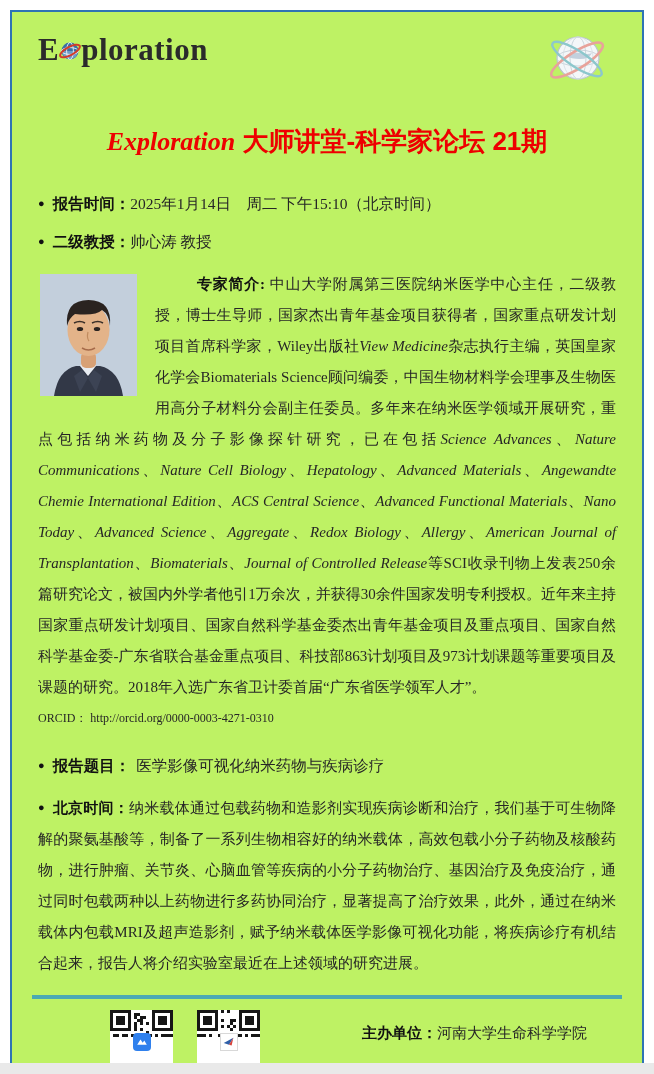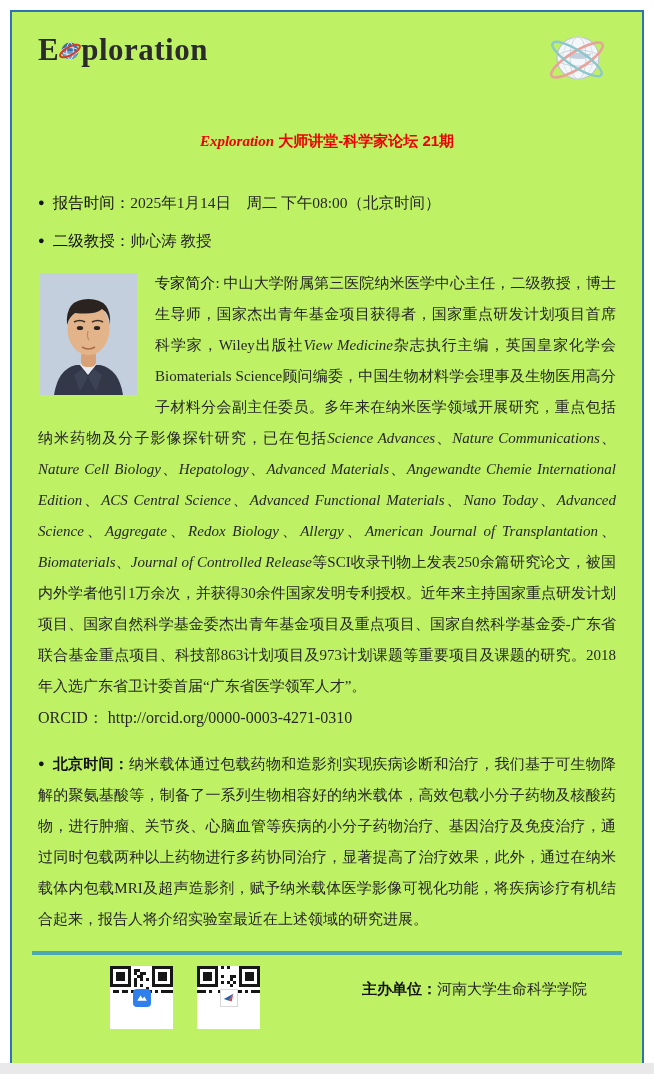--- a/index.html
+++ b/index.html
@@ -16,40 +16,40 @@
     box-sizing:border-box;border:2px solid var(--border-blue,#2e74b5);
     background:#bef264;padding:0 26px;
   }
   
   .hdr{display:flex;justify-content:space-between;align-items:flex-start;margin-top:16px;}
   .logo{font-weight:bold;font-size:31px;letter-spacing:0.5px;color:#2b2b2b;line-height:44px;white-space:nowrap;}
   .logo .lg-globe{display:inline-block;vertical-align:-3px;margin:0 -1px;}
   .journal-globe{margin-top:2px;margin-right:6px;}
   
   .title{
-    text-align:center;margin:30px 0 0 0;font-size:15px;font-weight:bold;
+    text-align:center;margin:30px 0 0 0;font-size:26px;font-weight:bold;
     color:var(--title-red,#ee0000);line-height:30px;
   }
   .title em{font-style:italic;font-family:"Liberation Serif",serif;}
   .title .zh{font-family:"Liberation Sans","DejaVu Sans",sans-serif;}
   
   .info{margin-top:36px;}
   .info-row{line-height:21px;margin-bottom:17px;font-size:15.5px;}
   .bullet{font-size:11px;vertical-align:2px;margin-right:8px;color:#111;}
-  .lbl{font-weight:normal;color:#111;}
+  .lbl{font-weight:bold;color:#111;}
   .val{color:#262626;}
   
   .bio{margin-top:16px;font-size:15px;line-height:31px;text-align:justify;}
   .bio .photo{
     float:left;width:97px;height:122px;margin:5px 18px 6px 2px;
     display:block;
   }
-  .bio b{font-weight:normal;color:#111;}
+  .bio b{font-weight:bold;color:#111;margin-left:42px;}
   .bio i{font-style:italic;}
-  .orcid{margin:0;font-size:16px;line-height:31px;}
+  .orcid{margin:0;font-size:12px;line-height:31px;}
   
   .topic{margin-top:20px;font-size:15.5px;line-height:22px;}
   .topic .val{margin-left:6px;}
   .abstract{margin-top:15px;font-size:15px;line-height:31px;text-align:justify;}
   .abstract .lbl{font-weight:bold;}
   
   .divider{height:4px;background:var(--divider-teal,#4aa9b3);margin:16px -6px 0 -6px;}
   
   .ftr{display:flex;align-items:flex-start;margin-top:11px;padding-left:72px;}
   .qr-block{text-align:center;margin-right:24px;}
@@ -92,21 +92,21 @@
         <ellipse cx="33" cy="30" rx="30" ry="8.5" fill="none" stroke="#e8a29a" stroke-width="2.6" transform="rotate(-32 33 30)"></ellipse>
         <ellipse cx="33" cy="29" rx="29" ry="8" fill="none" stroke="#8cc7cc" stroke-width="2.4" transform="rotate(33 33 29)"></ellipse>
       </svg>
     </div>
   </div>
 
   <h1 class="title"><em>Exploration</em><span class="zh"> 大师讲堂-科学家论坛 21期</span></h1>
 
   <div class="info">
     <div class="info-row">
-      <span class="bullet">●</span><span class="lbl">报告时间：</span><span class="val">2025年1月14日　周二 下午08:00（北京时间）</span>
+      <span class="bullet">●</span><span class="lbl">报告时间：</span><span class="val">2025年1月14日　周二 下午15:10（北京时间）</span>
     </div>
     <div class="info-row">
       <span class="bullet">●</span><span class="lbl">二级教授：</span><span class="val">帅心涛 教授</span>
     </div>
   </div>
 
   <div class="bio">
     <span class="photo">
       <svg width="97" height="122" viewBox="0 0 97 122">
         <rect width="97" height="122" fill="#c3cfdc"></rect>
@@ -124,20 +124,23 @@
         <path d="M52 49 q6 -3 11 0" stroke="#3a2f28" stroke-width="1.6" fill="none"></path>
         <path d="M47 56 q-2 8 1 11" stroke="#c99succ" stroke-width="0" fill="none"></path>
         <path d="M48 58 q-1.5 6 1 9" stroke="#c08b5f" stroke-width="1.2" fill="none"></path>
         <path d="M42 74 q6.5 4 13 0" stroke="#a66a4a" stroke-width="1.5" fill="none"></path>
       </svg>
     </span>
     <b>专家简介:</b><span><span> 中山大学附属第三医院纳米医学中心主任，二级教授，博士生导师，国家杰出青年基金项目获得者，国家重点研发计划项目首席科学家，Wiley出版社</span><i>View Medicine</i><span>杂志执行主编，英国皇家化学会Biomaterials Science顾问编委，中国生物材料学会理事及生物医用高分子材料分会副主任委员。多年来在纳米医学领域开展研究，重点包括纳米药物及分子影像探针研究，已在包括</span><i>Science Advances</i><span>、</span><i>Nature Communications</i><span>、</span><i>Nature Cell Biology</i><span>、</span><i>Hepatology</i><span>、</span><i>Advanced Materials</i><span>、</span><i>Angewandte Chemie International Edition</i><span>、</span><i>ACS Central Science</i><span>、</span><i>Advanced Functional Materials</i><span>、</span><i>Nano Today</i><span>、</span><i>Advanced Science</i><span>、</span><i>Aggregate</i><span>、</span><i>Redox Biology</i><span>、</span><i>Allergy</i><span>、</span><i>American Journal of Transplantation</i><span>、</span><i>Biomaterials</i><span>、</span><i>Journal of Controlled Release</i><span>等SCI收录刊物上发表250余篇研究论文，被国内外学者他引1万余次，并获得30余件国家发明专利授权。近年来主持国家重点研发计划项目、国家自然科学基金委杰出青年基金项目及重点项目、国家自然科学基金委-广东省联合基金重点项目、科技部863计划项目及973计划课题等重要项目及课题的研究。2018年入选广东省卫计委首届“广东省医学领军人才”。</span></span>
     <p class="orcid">ORCID：  http://orcid.org/0000-0003-4271-0310</p>
   </div>
 
+  <div class="topic">
+    <span class="bullet">●</span><span class="lbl">报告题目：</span><span class="val">医学影像可视化纳米药物与疾病诊疗</span>
+  </div>
 
   <div class="abstract">
     <span class="bullet">●</span><span class="lbl">北京时间：</span><span>纳米载体通过包载药物和造影剂实现疾病诊断和治疗，我们基于可生物降解的聚氨基酸等，制备了一系列生物相容好的纳米载体，高效包载小分子药物及核酸药物，进行肿瘤、关节炎、心脑血管等疾病的小分子药物治疗、基因治疗及免疫治疗，通过同时包载两种以上药物进行多药协同治疗，显著提高了治疗效果，此外，通过在纳米载体内包载MRI及超声造影剂，赋予纳米载体医学影像可视化功能，将疾病诊疗有机结合起来，报告人将介绍实验室最近在上述领域的研究进展。</span>
   </div>
 
   <div class="divider"></div>
 
   <div class="ftr">
     <div class="qr-block">
       <div class="qr">

